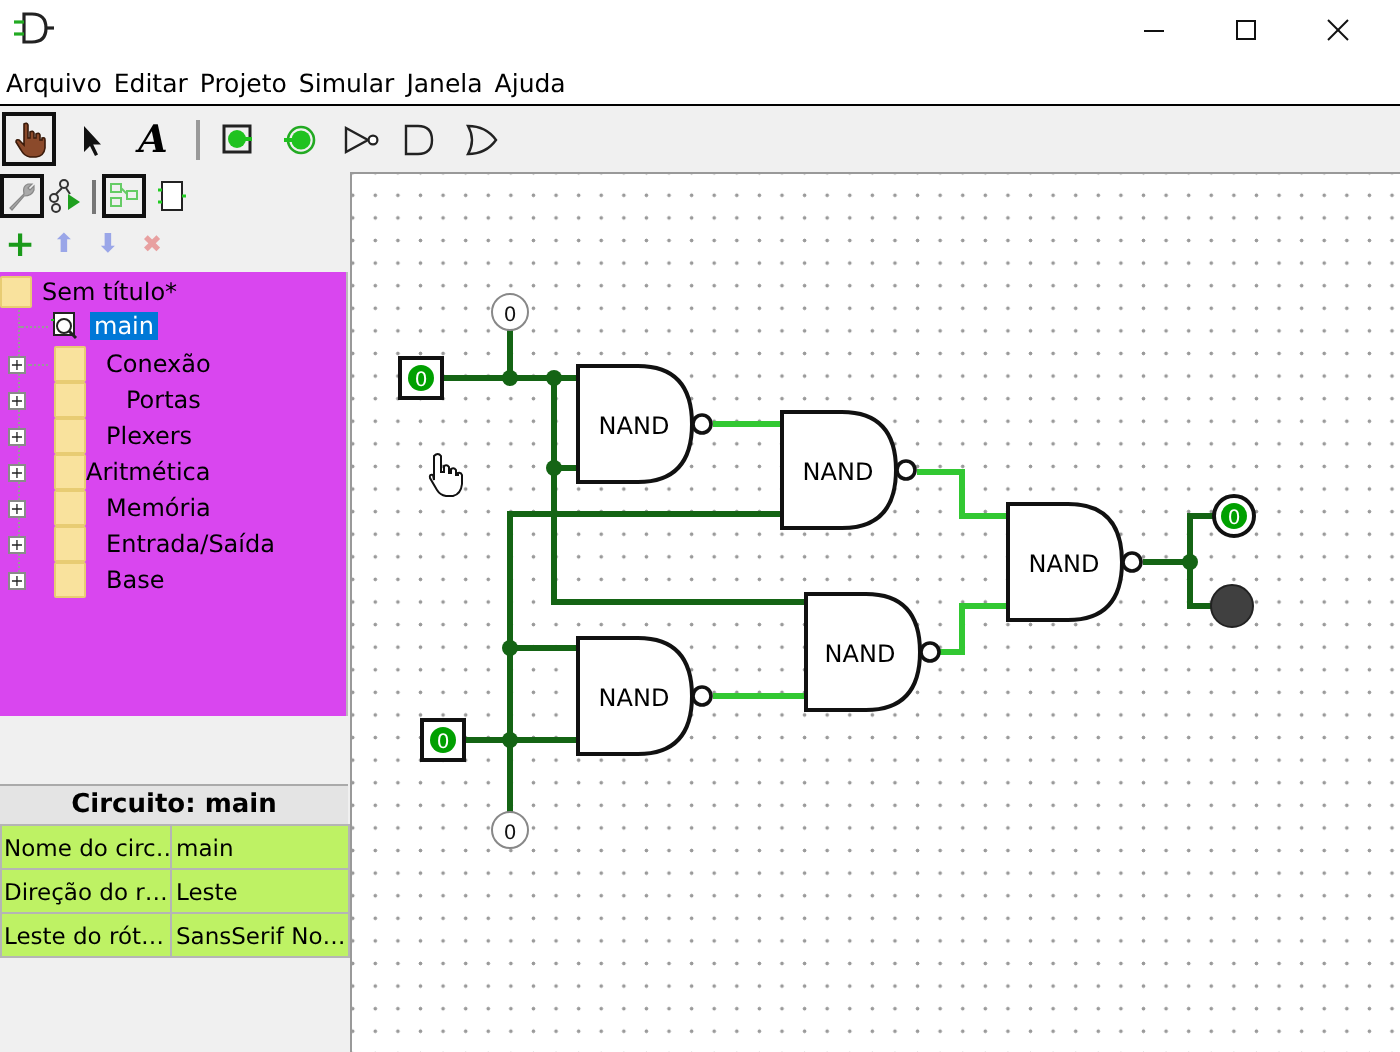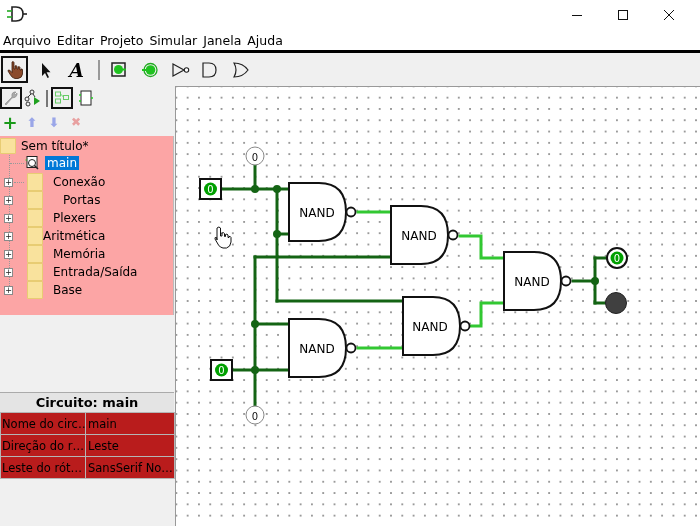--- a/index.html
+++ b/index.html
@@ -7,49 +7,49 @@
   body { font-family: "DejaVu Sans", sans-serif; font-size: 12px; color: #000; position: relative; }
 
   
   .titlebar { position: absolute; left: 0; top: 0; width: 700px; height: 30px; background: #fff; }
   .titlebar .app-icon { position: absolute; left: 6px; top: 4px; width: 22px; height: 20px; }
   .titlebar .title { position: absolute; left: 30px; top: 6px; font-size: 13px; color: #000; font-family: "DejaVu Sans", sans-serif; }
   .winbtn { position: absolute; top: 0; width: 46px; height: 30px; display: flex; align-items: center; justify-content: center; }
   .winbtn svg { display: block; }
 
   
-  .menubar { position: absolute; left: 0; top: 30px; width: 700px; height: 23px; background: #fff; border-bottom: 3px solid #000000; display: flex; align-items: center; }
+  .menubar { position: absolute; left: 0; top: 30px; width: 700px; height: 23px; background: #fff; border-bottom: 1px solid #000000; display: flex; align-items: center; }
   .menu-item { padding: 0 3px; font-size: 12.5px; line-height: 23px; margin-left: 0; }
   .menu-item:first-child { margin-left: 0; }
 
   
   .toolbar { position: absolute; left: 0; top: 54px; width: 700px; height: 32px; background: #f0f0f0; }
   .tb-btn { position: absolute; top: 2px; width: 27px; height: 27px; display: flex; align-items: center; justify-content: center; }
   .tb-btn.selected { border: 2px solid #111; }
   .tb-sep { position: absolute; top: 6px; width: 2px; height: 20px; background: #999; }
 
   
   .leftpanel { position: absolute; left: 0; top: 86px; width: 174px; height: 440px; background: #f0f0f0; }
   .explorer-tools { position: absolute; left: 0; top: 0; width: 174px; height: 26px; }
   .et-btn { position: absolute; top: 1px; width: 22px; height: 22px; display: flex; align-items: center; justify-content: center; }
   .et-btn.selected { border: 2px solid #111; }
   .et-sep { position: absolute; top: 4px; width: 2px; height: 17px; background: #777; }
   .list-tools { position: absolute; left: 0; top: 26px; width: 174px; height: 22px; }
   .lt-btn { position: absolute; top: 1px; width: 18px; height: 18px; display: flex; align-items: center; justify-content: center; font-weight: bold; }
 
-  .tree { position: absolute; left: 0; top: 50px; width: 174px; height: 179px; background: #fca5a5; border-right: 1px solid #bbb; overflow: hidden; }
+  .tree { position: absolute; left: 0; top: 50px; width: 174px; height: 222px; background: #d946ef; border-right: 1px solid #bbb; overflow: hidden; }
   .tree-row { position: absolute; height: 18px; display: flex; align-items: center; font-size: 12px; }
   .folder { width: 16px; height: 16px; background: #f9e29d; border: 1px solid #e8cc73; border-radius: 1px; }
   .expander { position: absolute; width: 9px; height: 9px; border: 1px solid #8a8a8a; background: #fff; font-size: 8px; line-height: 7px; text-align: center; color: #222; }
   .dots-h { position: absolute; height: 0; border-top: 1px dotted #999; }
   .dots-v { position: absolute; width: 0; border-left: 1px dotted #999; }
   .selected-label { background: #0078d7; color: #fff; padding: 0 2px; }
 
   .props-header { position: absolute; left: 0; top: 306px; width: 174px; height: 20px; background: #e4e4e4; border-top: 1px solid #aaa; font-weight: bold; font-size: 13px; text-align: center; line-height: 20px; }
-  .props-table { position: absolute; left: 0; top: 326px; width: 174px; border-collapse: collapse; background: #b91c1c; }
+  .props-table { position: absolute; left: 0; top: 326px; width: 174px; border-collapse: collapse; background: #bef264; }
   .props-table td { border: 1px solid #b5b5b5; height: 22px; font-size: 11.5px; padding: 0 1px; white-space: nowrap; overflow: hidden; }
   .props-table td.k { width: 85px; max-width: 85px; }
   .props-table td.v { width: 89px; max-width: 89px; padding-left: 2px; }
 
   
   .canvas { position: absolute; left: 175px; top: 86px; width: 525px; height: 440px; background-color: #fff;
     background-image: radial-gradient(circle, #9a9a9a 0.8px, transparent 1.1px);
     background-size: 11.3px 11.3px; background-position: 6px 5px; border-left: 1px solid #999; border-top: 1px solid #999; }
   .canvas svg { position: absolute; left: 0; top: 0; }
   .gate-label { font-family: "DejaVu Sans", sans-serif; font-size: 12px; }

